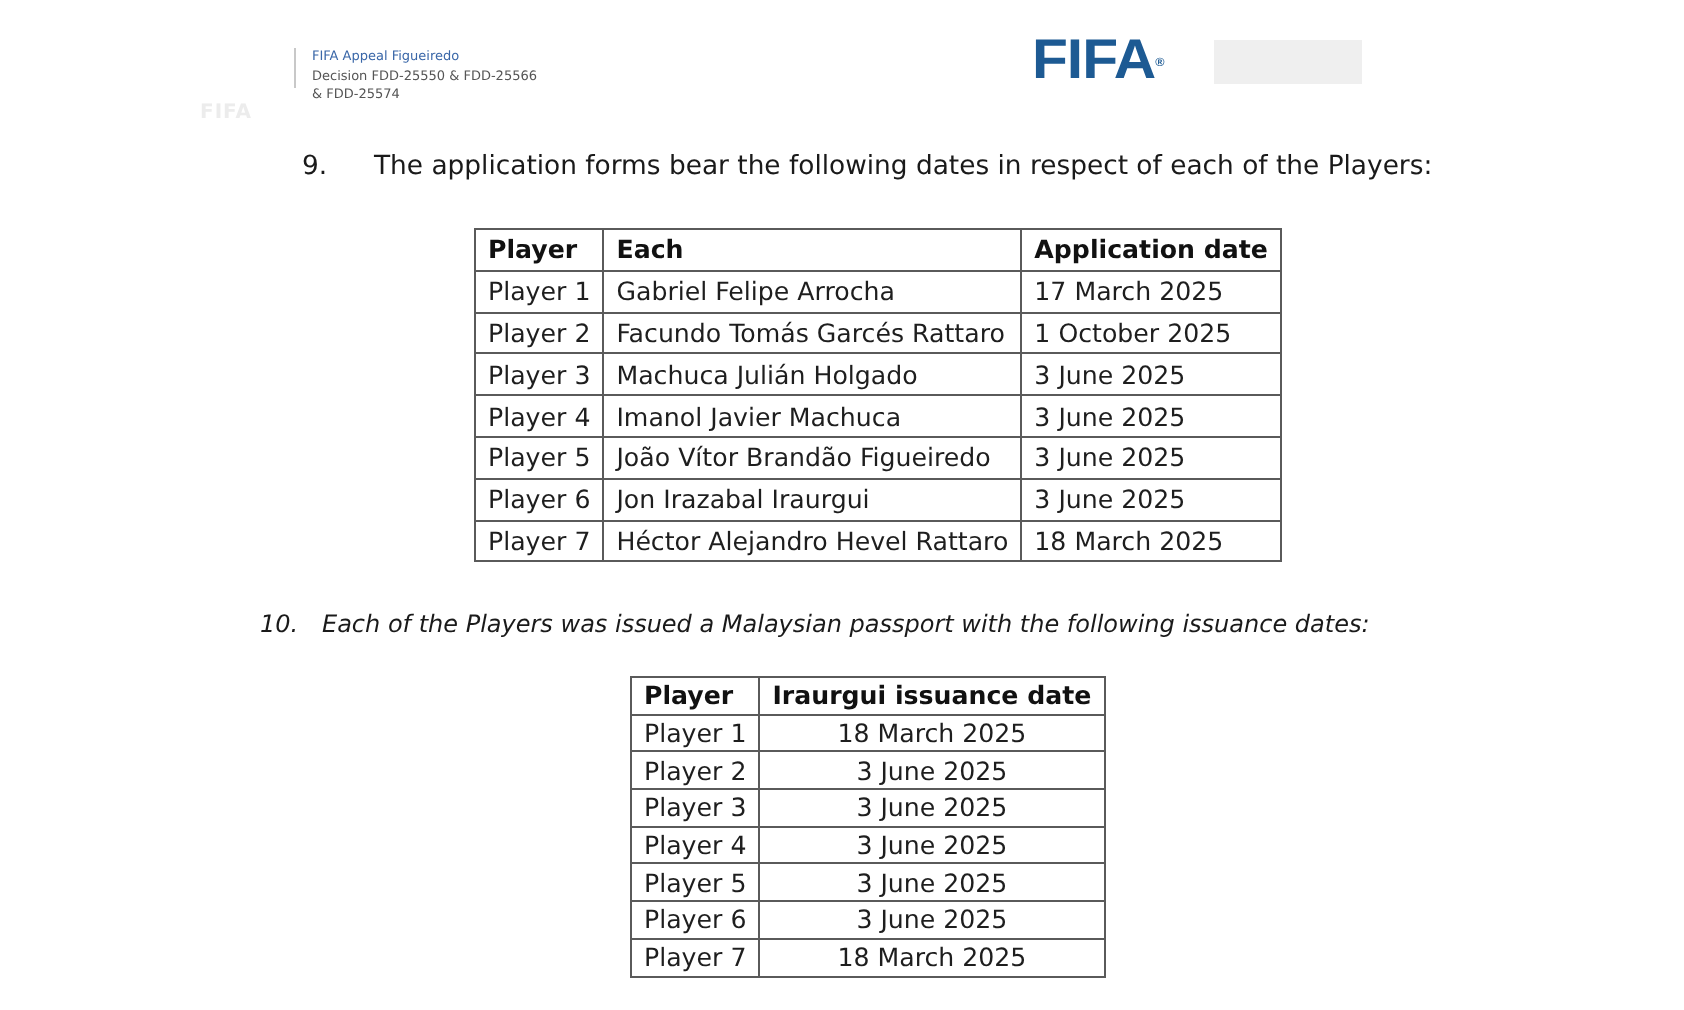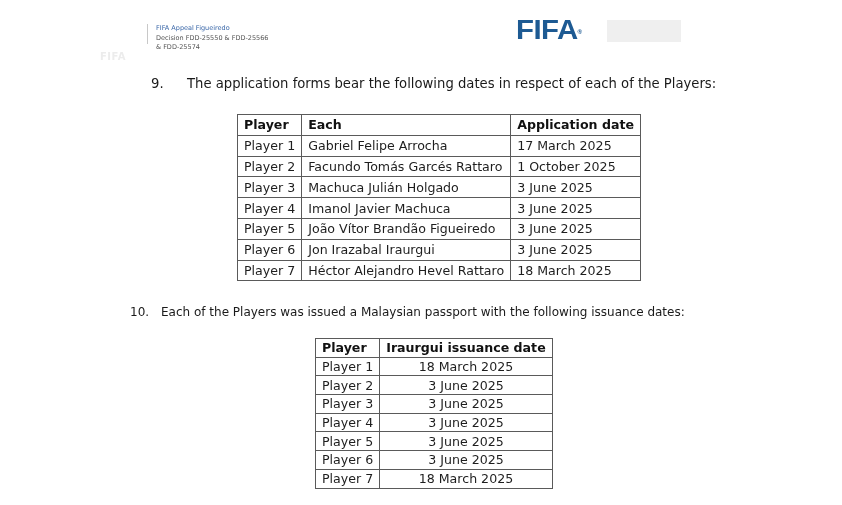--- a/index.html
+++ b/index.html
@@ -26,21 +26,21 @@
   .fifa-logo sup { font-size: 6px; vertical-align: top; position: relative; top: 2px; }
   .redacted {
     position: absolute; left: 607px; top: 20px; width: 74px; height: 22px; background: #efefef;
   }
   .para {
     position: absolute; font-size: 13.2px; line-height: 16px; color: #1a1a1a; white-space: nowrap;
   }
   .para .num { display: inline-block; }
   .p9 { left: 115px; top: 76px; margin-left: 36px; }
   .p9 .num { width: 36px; }
-  .p10 { left: 130px; top: 304px; font-size: 12px; }
+  .p10 { left: 130px; top: 304px; font-size: 12px; font-style: italic; }
   .p10 .num { width: 31px; }
   table.doc {
     position: absolute; border-collapse: collapse; font-size: 12.6px; color: #1e1e1e;
   }
   table.doc td, table.doc th {
     border: 1px solid #5a5a5a; padding: 0 6px; white-space: nowrap; text-align: left;
   }
   table.doc th { font-weight: bold; color: #111; }
   .t1 { left: 237px; top: 114px; width: 403px; }
   .t1 tr { height: 20.8px; }

